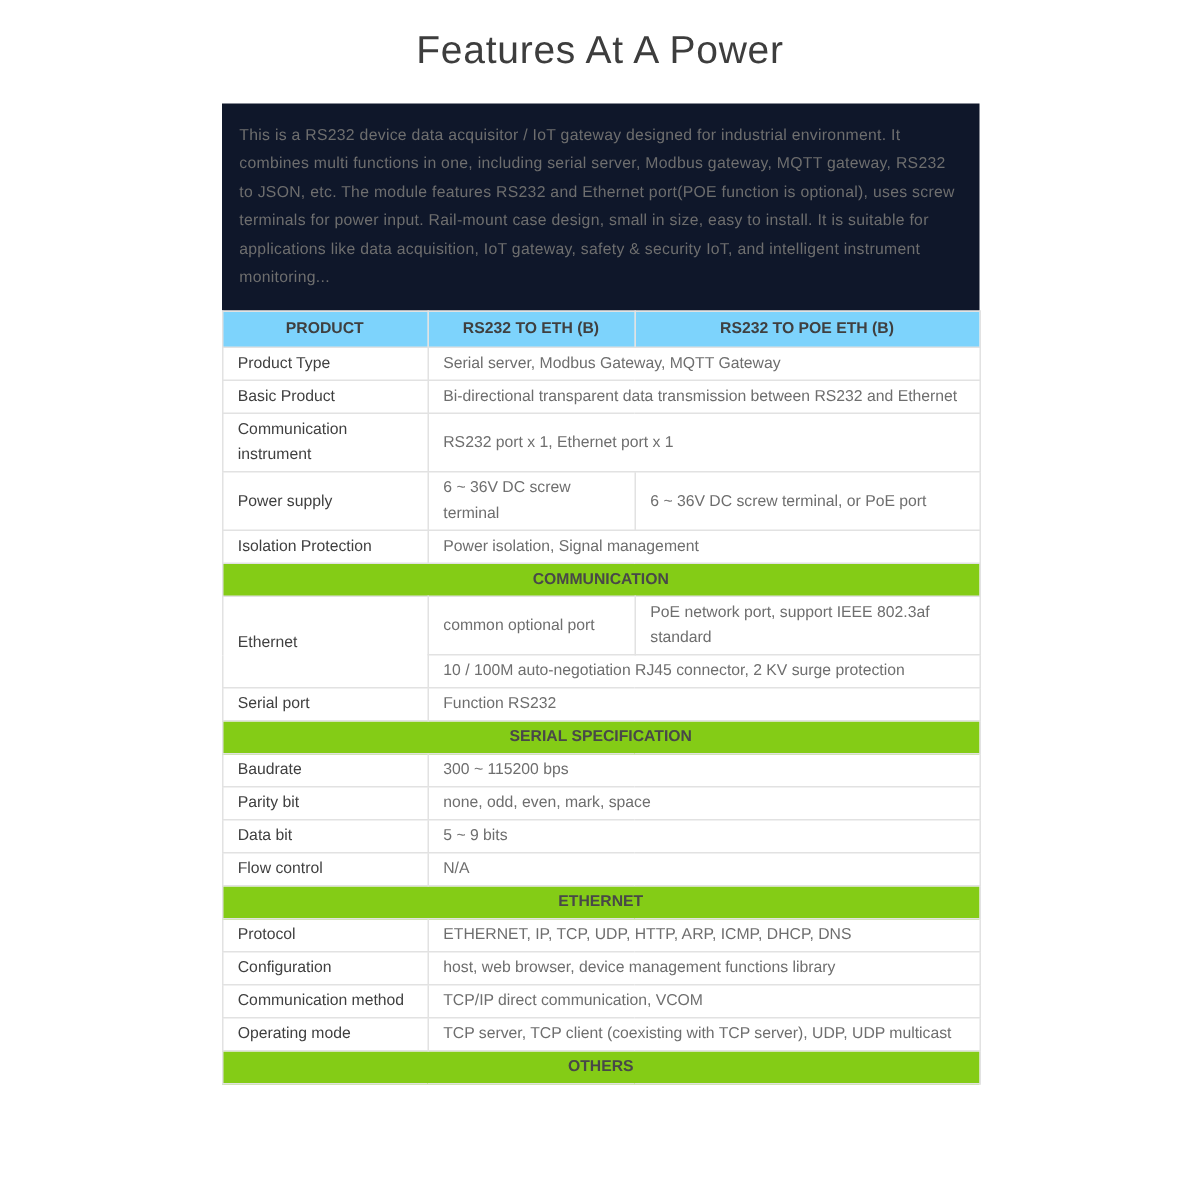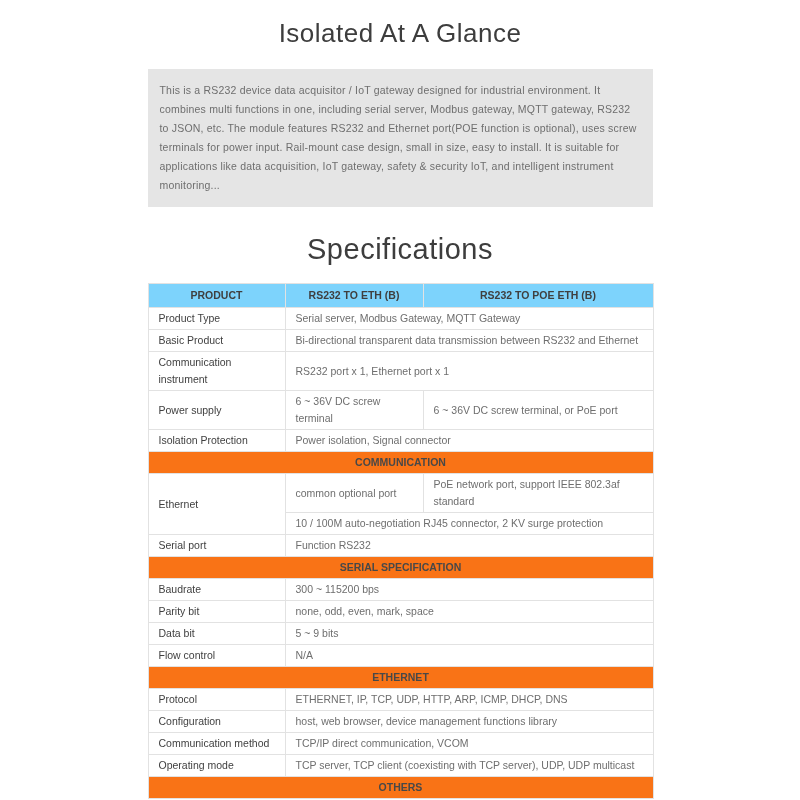--- a/index.html
+++ b/index.html
@@ -16,21 +16,21 @@
   }
   .features-title {
     font-size: 26px;
     font-weight: 400;
     color: #3d3d3d;
     text-align: center;
     margin: 4px 0 20px 0;
     letter-spacing: 0.5px;
   }
   .desc-box {
-    background: #e5e5e5;
+    background: #0f172a;
     padding: 12px 12px;
     font-size: 10.5px;
     line-height: 19px;
     color: #6e6e6e;
     letter-spacing: 0.2px;
   }
   .specs-title {
     font-size: 29px;
     font-weight: 400;
     color: #3d3d3d;
@@ -64,37 +64,36 @@
     padding: 3px 10px;
   }
   td.label {
     font-weight: 400;
     color: #3f3f3f;
   }
   td.value {
     color: #6e6e6e;
   }
   td.section {
-    background: #f97316;
+    background: #84cc16;
     color: #484848;
     font-weight: 700;
     text-align: center;
     padding: 3px 10px;
   }
 </style>
 </head>
 <body>
 
 <div class="page">
 
-  <h1 class="features-title">Isolated At A Glance</h1>
+  <h1 class="features-title">Features At A Power</h1>
 
   <div class="desc-box">This is a RS232 device data acquisitor / IoT gateway designed for industrial environment. It combines multi functions in one, including serial server, Modbus gateway, MQTT gateway, RS232 to JSON, etc. The module features RS232 and Ethernet port(POE function is optional), uses screw terminals for power input. Rail-mount case design, small in size, easy to install. It is suitable for applications like data acquisition, IoT gateway, safety &amp; security IoT, and intelligent instrument monitoring...</div>
 
-  <h2 class="specs-title">Specifications</h2>
 
   <table class="specs">
     <colgroup>
         <col class="c1">
         <col class="c2">
         <col class="c3">
       </colgroup>
 
     <tbody>
         <tr>
@@ -119,21 +118,21 @@
     </tr>
 
     <tr>
       <td class="label">Power supply</td>
       <td class="value">6 ~ 36V DC screw terminal</td>
       <td class="value">6 ~ 36V DC screw terminal, or PoE port</td>
     </tr>
 
     <tr>
       <td class="label">Isolation Protection</td>
-      <td class="value" colspan="2">Power isolation, Signal connector</td>
+      <td class="value" colspan="2">Power isolation, Signal management</td>
     </tr>
 
     <tr>
       <td class="section" colspan="3">COMMUNICATION</td>
     </tr>
 
     <tr>
       <td class="label" rowspan="2">Ethernet</td>
       <td class="value">common optional port</td>
       <td class="value">PoE network port, support IEEE 802.3af standard</td>

